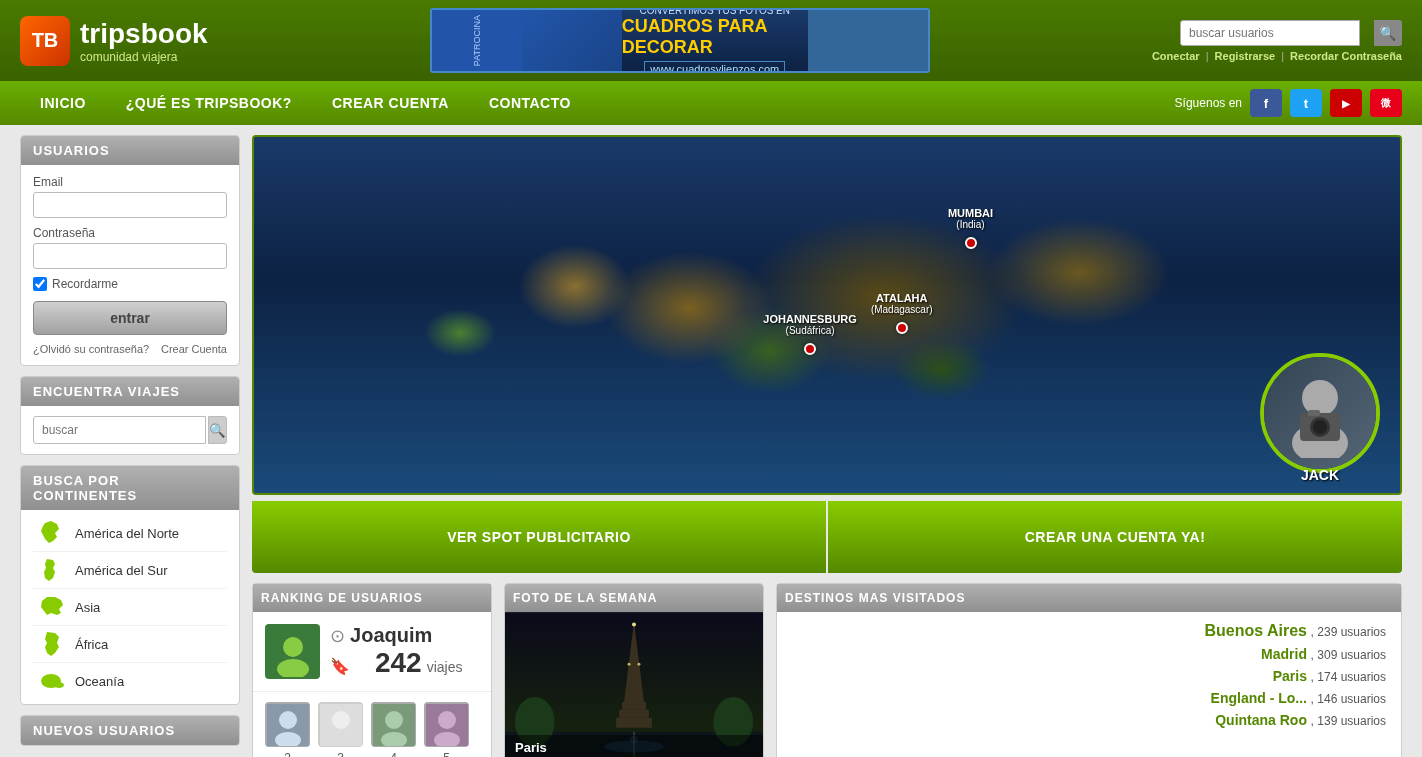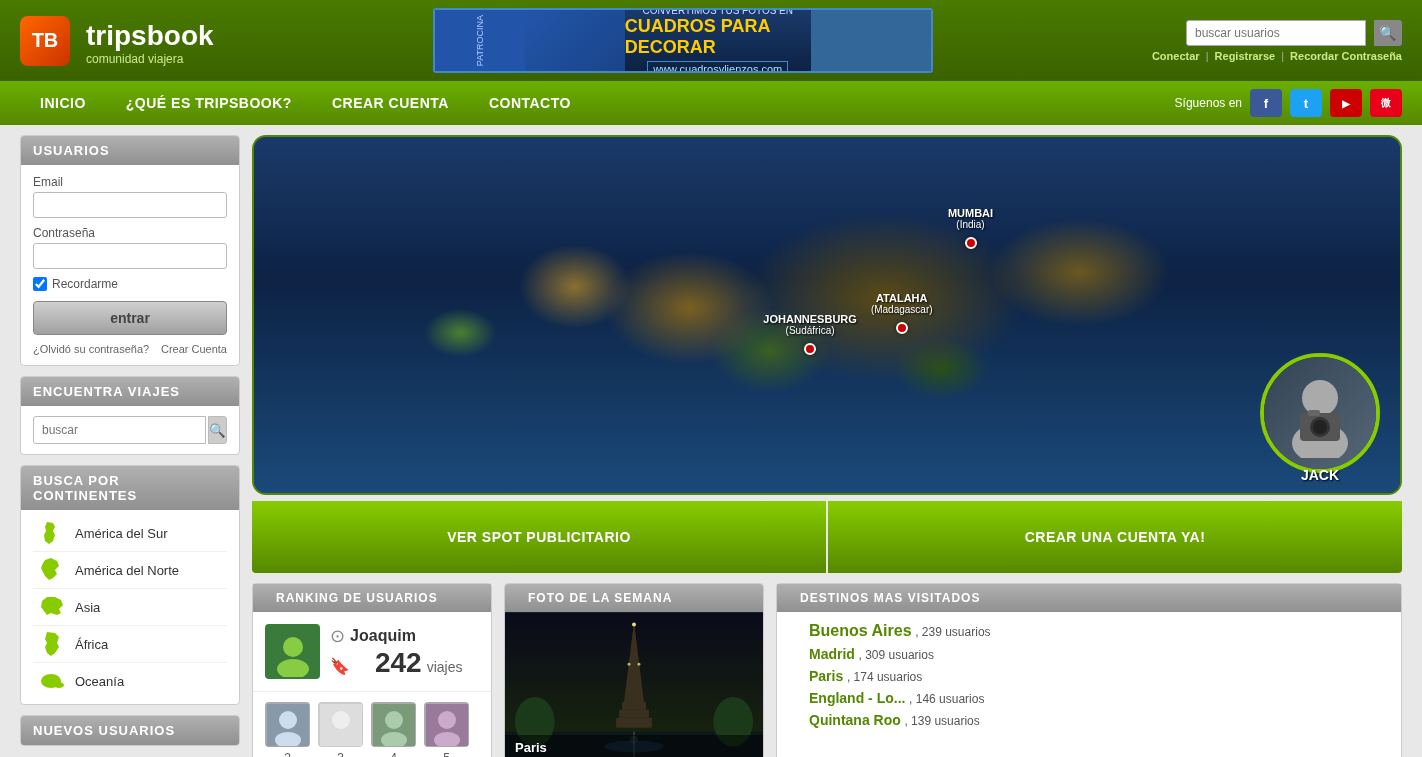--- a/index.html
+++ b/index.html
@@ -6,21 +6,21 @@
     body { font-family: Arial, sans-serif; font-size: 13px; background: #e8e8e8; min-width: 1422px; }
 
     
     .header-top {
       background: linear-gradient(to bottom, #4a7a00, #3a6200);
       padding: 8px 20px;
       display: flex;
       align-items: center;
       justify-content: space-between;
     }
-    .logo-area { display: flex; align-items: flex-end; gap: 16px; }
+    .logo-area { display: flex; align-items: center; gap: 10px; }
     .logo-box {
       background: linear-gradient(135deg, #ff6600, #cc3300);
       width: 50px; height: 50px;
       border-radius: 8px;
       display: flex; align-items: center; justify-content: center;
       font-weight: bold; color: white; font-size: 20px;
     }
     .logo-text { color: white; }
     .logo-text .brand { font-size: 28px; font-weight: bold; }
     .logo-text .sub { font-size: 12px; color: #cde88a; }
@@ -33,21 +33,21 @@
     .ad-inner {
       display: flex; width: 100%; height: 100%;
     }
     .ad-left { width: 90px; background: #2255aa; display: flex; align-items: center; justify-content: center; }
     .ad-center { flex:1; background: linear-gradient(to bottom, #1a3a6a, #0d2244); display: flex; flex-direction: column; align-items: center; justify-content: center; }
     .ad-title1 { color: #ccddff; font-size: 10px; }
     .ad-title2 { color: #ffcc00; font-size: 18px; font-weight: bold; }
     .ad-title3 { color: #aaddff; font-size: 11px; border: 1px solid #4488cc; padding: 1px 5px; margin-top: 3px; }
     .ad-right { width: 120px; background: #336699; }
     .search-area { display: flex; flex-direction: column; align-items: flex-end; }
-    .search-box-row { display: flex; gap: 8px; margin-left: 24px; }
+    .search-box-row { display: flex; gap: 14px; margin-left: 24px; }
     .search-input-top {
       width: 180px; padding: 5px 8px;
       border: 1px solid #aaa; border-radius: 3px 0 0 3px;
       font-size: 12px; color: #999;
     }
     .search-btn-top {
       background: #888; border: none; width: 28px; cursor: pointer;
       border-radius: 0 3px 3px 0; color: white; font-size: 14px;
     }
     .search-links { font-size: 11px; color: #cde88a; margin-top: 4px; }
@@ -126,21 +126,21 @@
     }
     .continent-item:last-child { border-bottom: none; }
     .continent-icon { width: 32px; height: 26px; display: flex; align-items: center; justify-content: center; }
     .continent-name { font-size: 13px; color: #333; }
 
     
     .map-section { flex: 1; }
     .map-container {
       width: 100%; height: 360px;
       background: linear-gradient(135deg, #1a4a7a 0%, #0d3060 100%);
-      border: 2px solid #558800; border-radius: 14px;
+      border: 2px solid #558800; border-radius: 4px;
       position: relative; overflow: hidden;
     }
     .map-image {
       width: 100%; height: 100%;
       background:
         radial-gradient(ellipse 120px 80px at 38% 48%, #7a6020 0%, transparent 70%),
         radial-gradient(ellipse 80px 60px at 28% 42%, #8a7030 0%, transparent 70%),
         radial-gradient(ellipse 200px 120px at 55% 45%, #5a4a15 0%, transparent 70%),
         radial-gradient(ellipse 150px 90px at 72% 38%, #6a5820 0%, transparent 60%),
         radial-gradient(ellipse 60px 40px at 18% 55%, #4a8030 0%, transparent 60%),
@@ -203,32 +203,32 @@
       background: white; border: 1px solid #ccc; border-radius: 4px;
       width: 260px; min-width: 260px; padding: 0; overflow: hidden;
     }
     .destinos-box {
       flex: 1; background: white; border: 1px solid #ccc; border-radius: 4px;
       padding: 0;
     }
     .box-header {
       background: linear-gradient(to bottom, #b0b0b0, #909090);
       color: white; font-weight: bold; font-size: 12px;
-      padding: 7px 23px; letter-spacing: 1px; text-transform: uppercase;
+      padding: 7px 8px; letter-spacing: 1px; text-transform: uppercase;
     }
     .ranking-top {
       display: flex; align-items: center; gap: 10px; padding: 12px;
       border-bottom: 1px solid #eee;
     }
     .ranking-avatar {
       width: 55px; height: 55px; border-radius: 4px;
       background: #3a7a3a; overflow: hidden;
       display: flex; align-items: center; justify-content: center;
     }
-    .ranking-name { font-size: 16px; font-weight: bold; color: #333; }
+    .ranking-name { font-size: 20px; font-weight: bold; color: #333; }
     .ranking-count { font-size: 28px; font-weight: bold; color: #333; margin-left: 20px; }
     .ranking-others { display: flex; padding: 10px 12px; gap: 8px; align-items: flex-end; }
     .rank-other {
       display: flex; flex-direction: column; align-items: center; gap: 4px;
     }
     .rank-other-avatar {
       width: 45px; height: 45px; border-radius: 4px; overflow: hidden;
       background: #aaa; display: flex; align-items: center; justify-content: center;
     }
     .rank-other-num { font-size: 12px; color: #555; }
@@ -246,21 +246,21 @@
       width: 100%; height: 100%;
       background: linear-gradient(to bottom, #1a2a3a 0%, #2a3a4a 30%, #3a4a2a 60%, #4a3a1a 100%);
       display: flex; align-items: center; justify-content: center;
     }
     .photo-caption {
       position: absolute; bottom: 0; left: 0; right: 0;
       background: rgba(0,0,0,0.5); padding: 5px 10px;
     }
     .photo-caption .city-name { color: white; font-weight: bold; font-size: 13px; }
     .photo-caption .user-name { color: #88cc00; font-size: 11px; }
-    .destinos-list { padding: 10px 32px; }
+    .destinos-list { padding: 10px 15px; text-align: right; }
     .destino-item { margin-bottom: 6px; }
     .destino-city { font-size: 16px; font-weight: bold; color: #558800; }
     .destino-count { font-size: 12px; color: #555; }
 
     
     .nuevos-header {
       background: linear-gradient(to bottom, #b0b0b0, #909090);
       color: white; font-weight: bold; font-size: 13px;
       padding: 7px 12px; letter-spacing: 1px; text-transform: uppercase;
     }
@@ -362,33 +362,33 @@
     </div>
 
     <div class="sidebar-section">
       <div class="section-header">BUSCA POR CONTINENTES</div>
       <div class="section-body" style="padding: 5px 12px;">
         <ul class="continent-list">
 
           <li class="continent-item">
             <div class="continent-icon">
               <svg width="28" height="24" viewBox="0 0 28 24">
-                  <path class="continent-svg" d="M10 1 L16 2 L18 6 L16 10 L18 14 L16 20 L12 23 L8 20 L7 14 L9 10 L8 6 Z"></path>
-                </svg>
-            </div>
-            <span class="continent-name">América del Sur</span>
+                  <path class="continent-svg" d="M8 2 L14 0 L20 3 L22 8 L18 12 L20 16 L16 20 L12 22 L8 18 L6 14 L4 10 L6 5 Z"></path>
+                </svg>
+            </div>
+            <span class="continent-name">América del Norte</span>
           </li>
 
           <li class="continent-item">
             <div class="continent-icon">
               <svg width="28" height="24" viewBox="0 0 28 24">
-                  <path class="continent-svg" d="M8 2 L14 0 L20 3 L22 8 L18 12 L20 16 L16 20 L12 22 L8 18 L6 14 L4 10 L6 5 Z"></path>
-                </svg>
-            </div>
-            <span class="continent-name">América del Norte</span>
+                  <path class="continent-svg" d="M10 1 L16 2 L18 6 L16 10 L18 14 L16 20 L12 23 L8 20 L7 14 L9 10 L8 6 Z"></path>
+                </svg>
+            </div>
+            <span class="continent-name">América del Sur</span>
           </li>
 
 
           <li class="continent-item">
             <div class="continent-icon">
               <svg width="28" height="24" viewBox="0 0 28 24">
                   <path class="continent-svg" d="M5 6 L10 2 L18 2 L24 5 L26 10 L22 14 L24 18 L20 20 L14 18 L10 20 L7 16 L4 12 Z"></path>
                 </svg>
             </div>
             <span class="continent-name">Asia</span>

